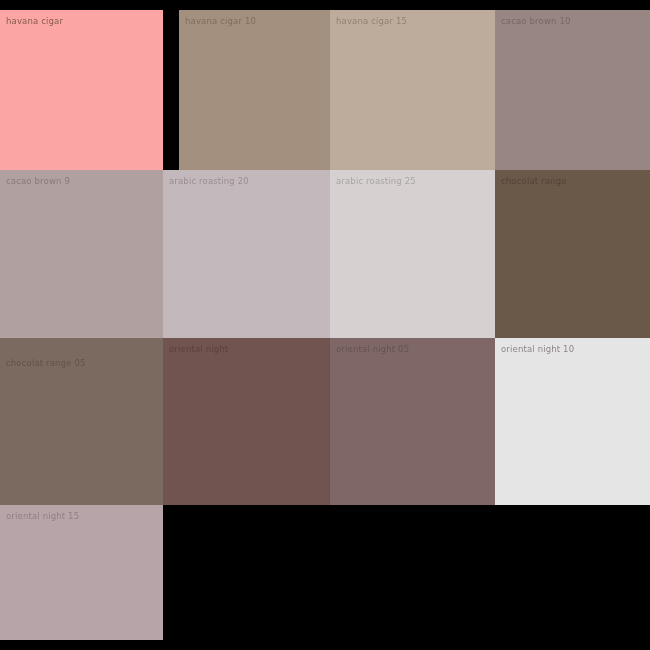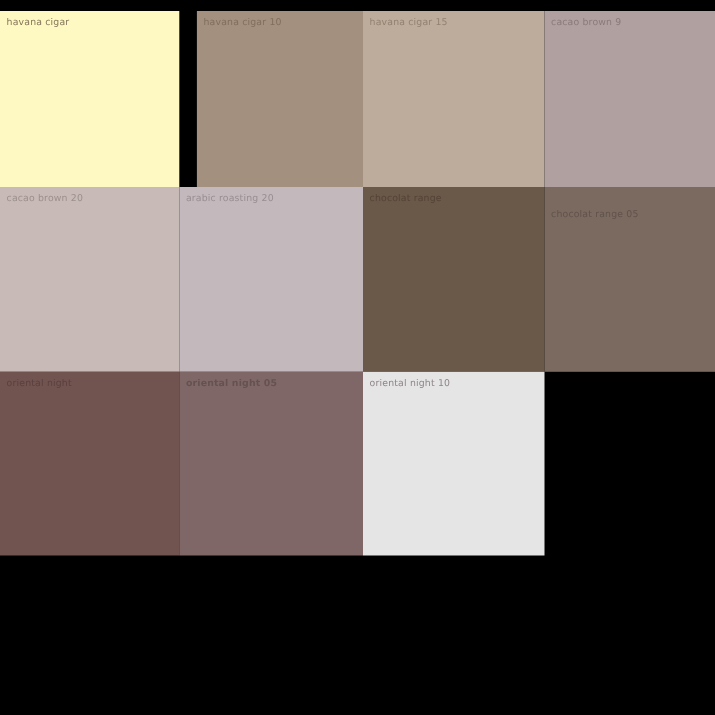--- a/index.html
+++ b/index.html
@@ -57,54 +57,60 @@
 </style>
 </head>
 <body>
 
 <div id="palette-page" style="background-color: rgb(0, 0, 0);">
 
   <div class="bar-top" style="background-color: rgb(0, 0, 0);"></div>
 
   <div id="swatch-grid">
 
-    <div class="swatch" style="background-color: #fef9c3;">
+    <div class="swatch" style="background-color: #fca5a5;">
       <span class="swatch-label" style="color: rgb(85, 65, 47);">havana cigar</span>
     </div>
     <div class="swatch" style="background-color: rgb(163, 144, 127); margin-left: 16px;">
       <span class="swatch-label" style="color: rgb(115, 98, 79);">havana cigar 10</span>
     </div>
     <div class="swatch" style="background-color: rgb(189, 171, 155); text-decoration: underline;">
       <span class="swatch-label" style="color: rgb(130, 113, 95);">havana cigar 15</span>
     </div>
 
+    <div class="swatch" style="background-color: rgb(152, 134, 131);">
+      <span class="swatch-label" style="color: rgb(107, 91, 88);">cacao brown 10</span>
+    </div>
     <div class="swatch" style="background-color: rgb(176, 160, 159);">
       <span class="swatch-label" style="color: rgb(123, 108, 107);">cacao brown 9</span>
-    </div>
-    <div class="swatch" style="background-color: rgb(199, 186, 183);">
-      <span class="swatch-label" style="color: rgb(139, 127, 124);">cacao brown 20</span>
     </div>
 
     <div class="swatch" style="background-color: rgb(195, 184, 187);">
       <span class="swatch-label" style="color: rgb(136, 126, 129);">arabic roasting 20</span>
+    </div>
+    <div class="swatch" style="background-color: rgb(214, 209, 208);">
+      <span class="swatch-label" style="color: rgb(151, 147, 148);">arabic roasting 25</span>
     </div>
     <div class="swatch" style="background-color: rgb(106, 88, 73);">
       <span class="swatch-label" style="color: rgb(74, 60, 48);">chocolat range</span>
     </div>
     <div class="swatch" style="background-color: rgb(123, 106, 96);">
       <span class="swatch-label" style="color: rgb(86, 73, 67); margin-top: 14px;">chocolat range 05</span>
     </div>
 
     <div class="swatch" style="background-color: rgb(113, 83, 80);">
       <span class="swatch-label" style="color: rgb(80, 57, 56);">oriental night</span>
     </div>
-    <div class="swatch" style="background-color: rgb(128, 103, 103); font-weight: bold;">
+    <div class="swatch" style="background-color: rgb(128, 103, 103);">
       <span class="swatch-label" style="color: rgb(91, 73, 72);">oriental night 05</span>
     </div>
     <div class="swatch" style="background-color: #e5e5e5;">
       <span class="swatch-label" style="color: rgb(109, 94, 99);">oriental night 10</span>
+    </div>
+    <div class="swatch" style="background-color: rgb(182, 164, 169);">
+      <span class="swatch-label" style="color: rgb(127, 113, 117);">oriental night 15</span>
     </div>
 
   </div>
 
   <div class="bar-bottom" style="background-color: rgb(0, 0, 0);"></div>
 
 </div>
 
 </body></html>

